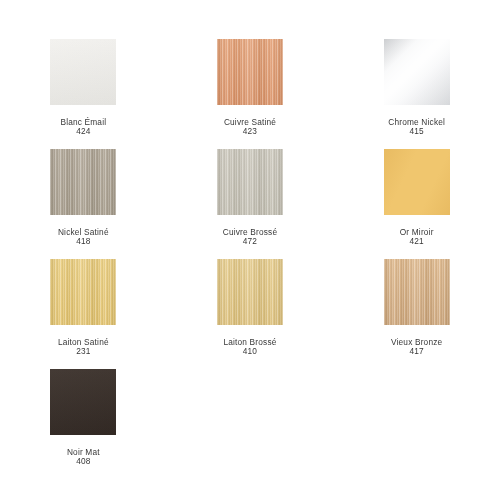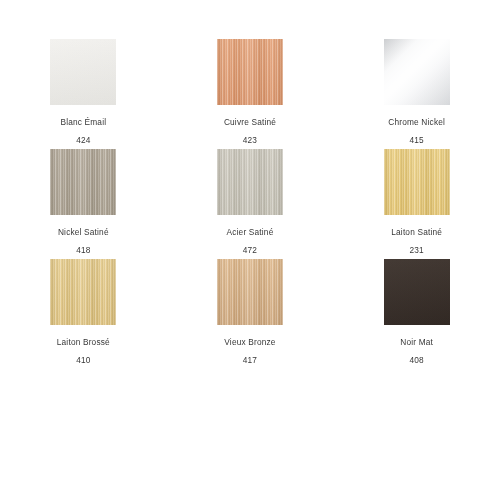--- a/index.html
+++ b/index.html
@@ -112,21 +112,21 @@
     margin-top: 13px;
     font-size: 8.3px;
     line-height: 1.05;
     letter-spacing: 0.18px;
     color: #373737;
     text-align: right;
     white-space: nowrap;
   }
 
   .finish-code {
-    margin-top: 9px;
+    margin-top: 0;
     font-size: 8.3px;
     line-height: 1.05;
     letter-spacing: 0.18px;
     color: #373737;
     text-align: center;
   }
 </style>
 </head>
 <body>
 
@@ -152,24 +152,29 @@
   </div>
 
   <div class="finish-cell">
     <div class="swatch brushed satin" style="background: linear-gradient(rgb(177, 167, 151) 0%, rgb(168, 158, 141) 100%);"></div>
     <div class="finish-label">Nickel Satiné</div>
     <div class="finish-code">418</div>
   </div>
 
   <div class="finish-cell">
     <div class="swatch brushed satin" style="background: linear-gradient(rgb(205, 201, 189) 0%, rgb(196, 192, 179) 100%);"></div>
-    <div class="finish-label">Acier Satiné</div>
+    <div class="finish-label">Cuivre Brossé</div>
     <div class="finish-code">472</div>
   </div>
 
+  <div class="finish-cell">
+    <div class="swatch" style="background: linear-gradient(115deg, rgb(232, 187, 98) 0%, rgb(240, 198, 110) 35%, rgb(240, 198, 110) 68%, rgb(232, 187, 98) 100%);"></div>
+    <div class="finish-label">Or Miroir</div>
+    <div class="finish-code">421</div>
+  </div>
 
   <div class="finish-cell">
     <div class="swatch brushed satin" style="background: linear-gradient(rgb(236, 207, 127) 0%, rgb(229, 197, 111) 100%);"></div>
     <div class="finish-label">Laiton Satiné</div>
     <div class="finish-code">231</div>
   </div>
 
   <div class="finish-cell">
     <div class="swatch brushed satin" style="background: linear-gradient(rgb(231, 205, 140) 0%, rgb(223, 194, 124) 100%);"></div>
     <div class="finish-label">Laiton Brossé</div>

